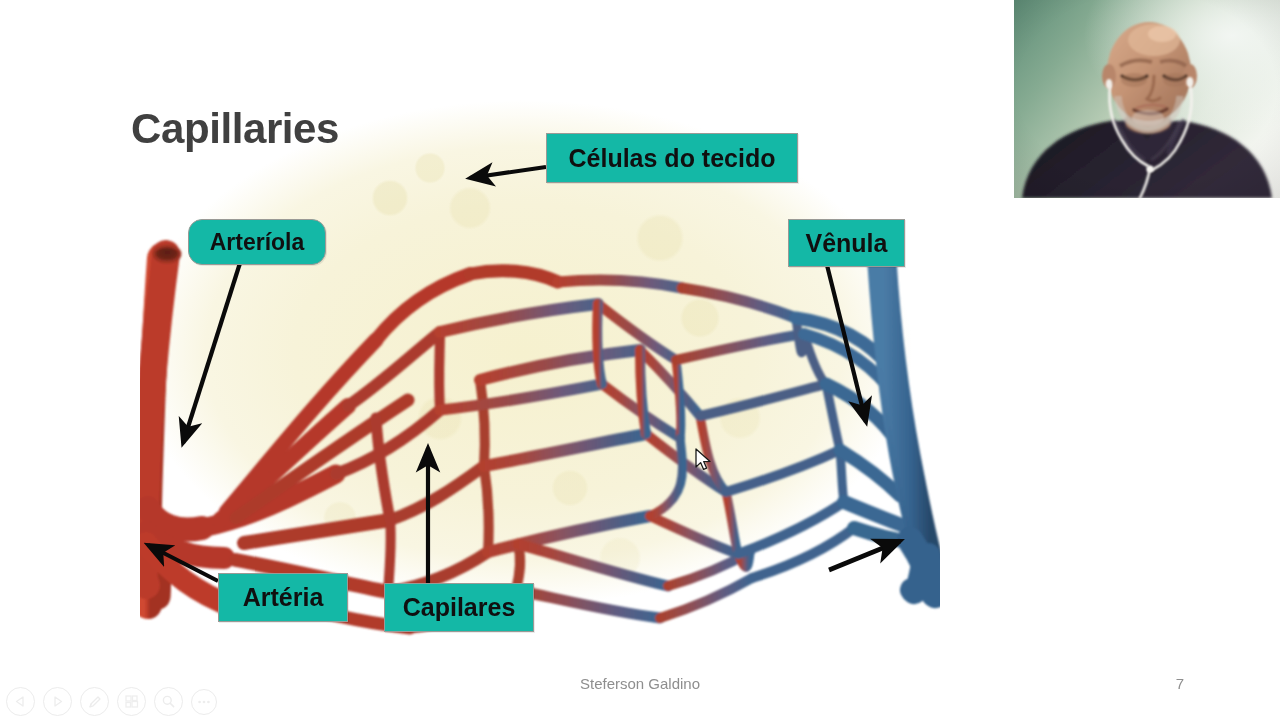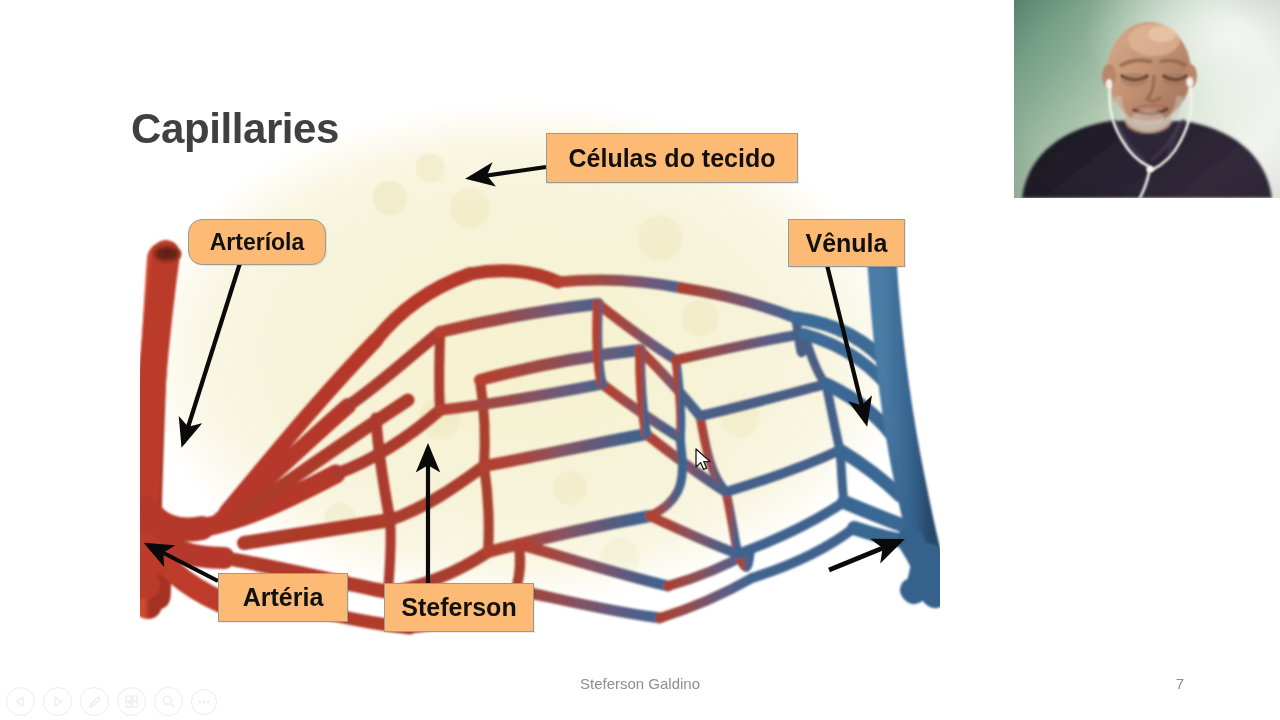--- a/index.html
+++ b/index.html
@@ -42,21 +42,21 @@
   #slide-title{
     position:absolute;left:131px;top:108px;
     font-size:42px;font-weight:bold;color:#404040;
     letter-spacing:-0.4px;line-height:1;
     font-family:"Liberation Sans", sans-serif;
   }
 
   
   .callout{
     position:absolute;
-    background:#fdba74;
+    background:#14b8a6;
     border:1.6px solid #9a9a96;
     box-shadow:1px 1px 0 rgba(0,0,0,.08);
     color:#101010;
     font-weight:bold;
     display:flex;align-items:center;justify-content:center;
     white-space:nowrap;
     font-family:"Liberation Sans", sans-serif;
   }
   #label-arteriola{left:188px;top:219px;width:136px;height:44px;font-size:23px;border-radius:14px;}
   #label-celulas  {left:546px;top:133px;width:250px;height:48px;font-size:25px;}
@@ -273,21 +273,21 @@
 
     <line x1="827" y1="265" x2="866" y2="422" stroke="#0a0a0a" stroke-width="4.2" marker-end="url(#arrowhead)"></line>
 
     <line x1="829" y1="570" x2="900" y2="541" stroke="#0a0a0a" stroke-width="4.6" marker-end="url(#arrowhead)"></line>
   </svg>
 
   <div class="callout" id="label-arteriola">Arteríola</div>
   <div class="callout" id="label-celulas">Células do tecido</div>
   <div class="callout" id="label-venula">Vênula</div>
   <div class="callout" id="label-arteria">Artéria</div>
-  <div class="callout" id="label-capilares">Steferson</div>
+  <div class="callout" id="label-capilares">Capilares</div>
 
   <div id="footer-author">Steferson Galdino</div>
   <div id="page-number">7</div>
 
   <div id="toolbar">
 
     <div class="tb-btn">
       <svg width="13" height="13" viewBox="0 0 13 13">
         <path d="M9,2 L9,11 L2.5,6.5 Z" fill="none" stroke="#ededed" stroke-width="1.3" stroke-linejoin="round"></path>
       </svg>

